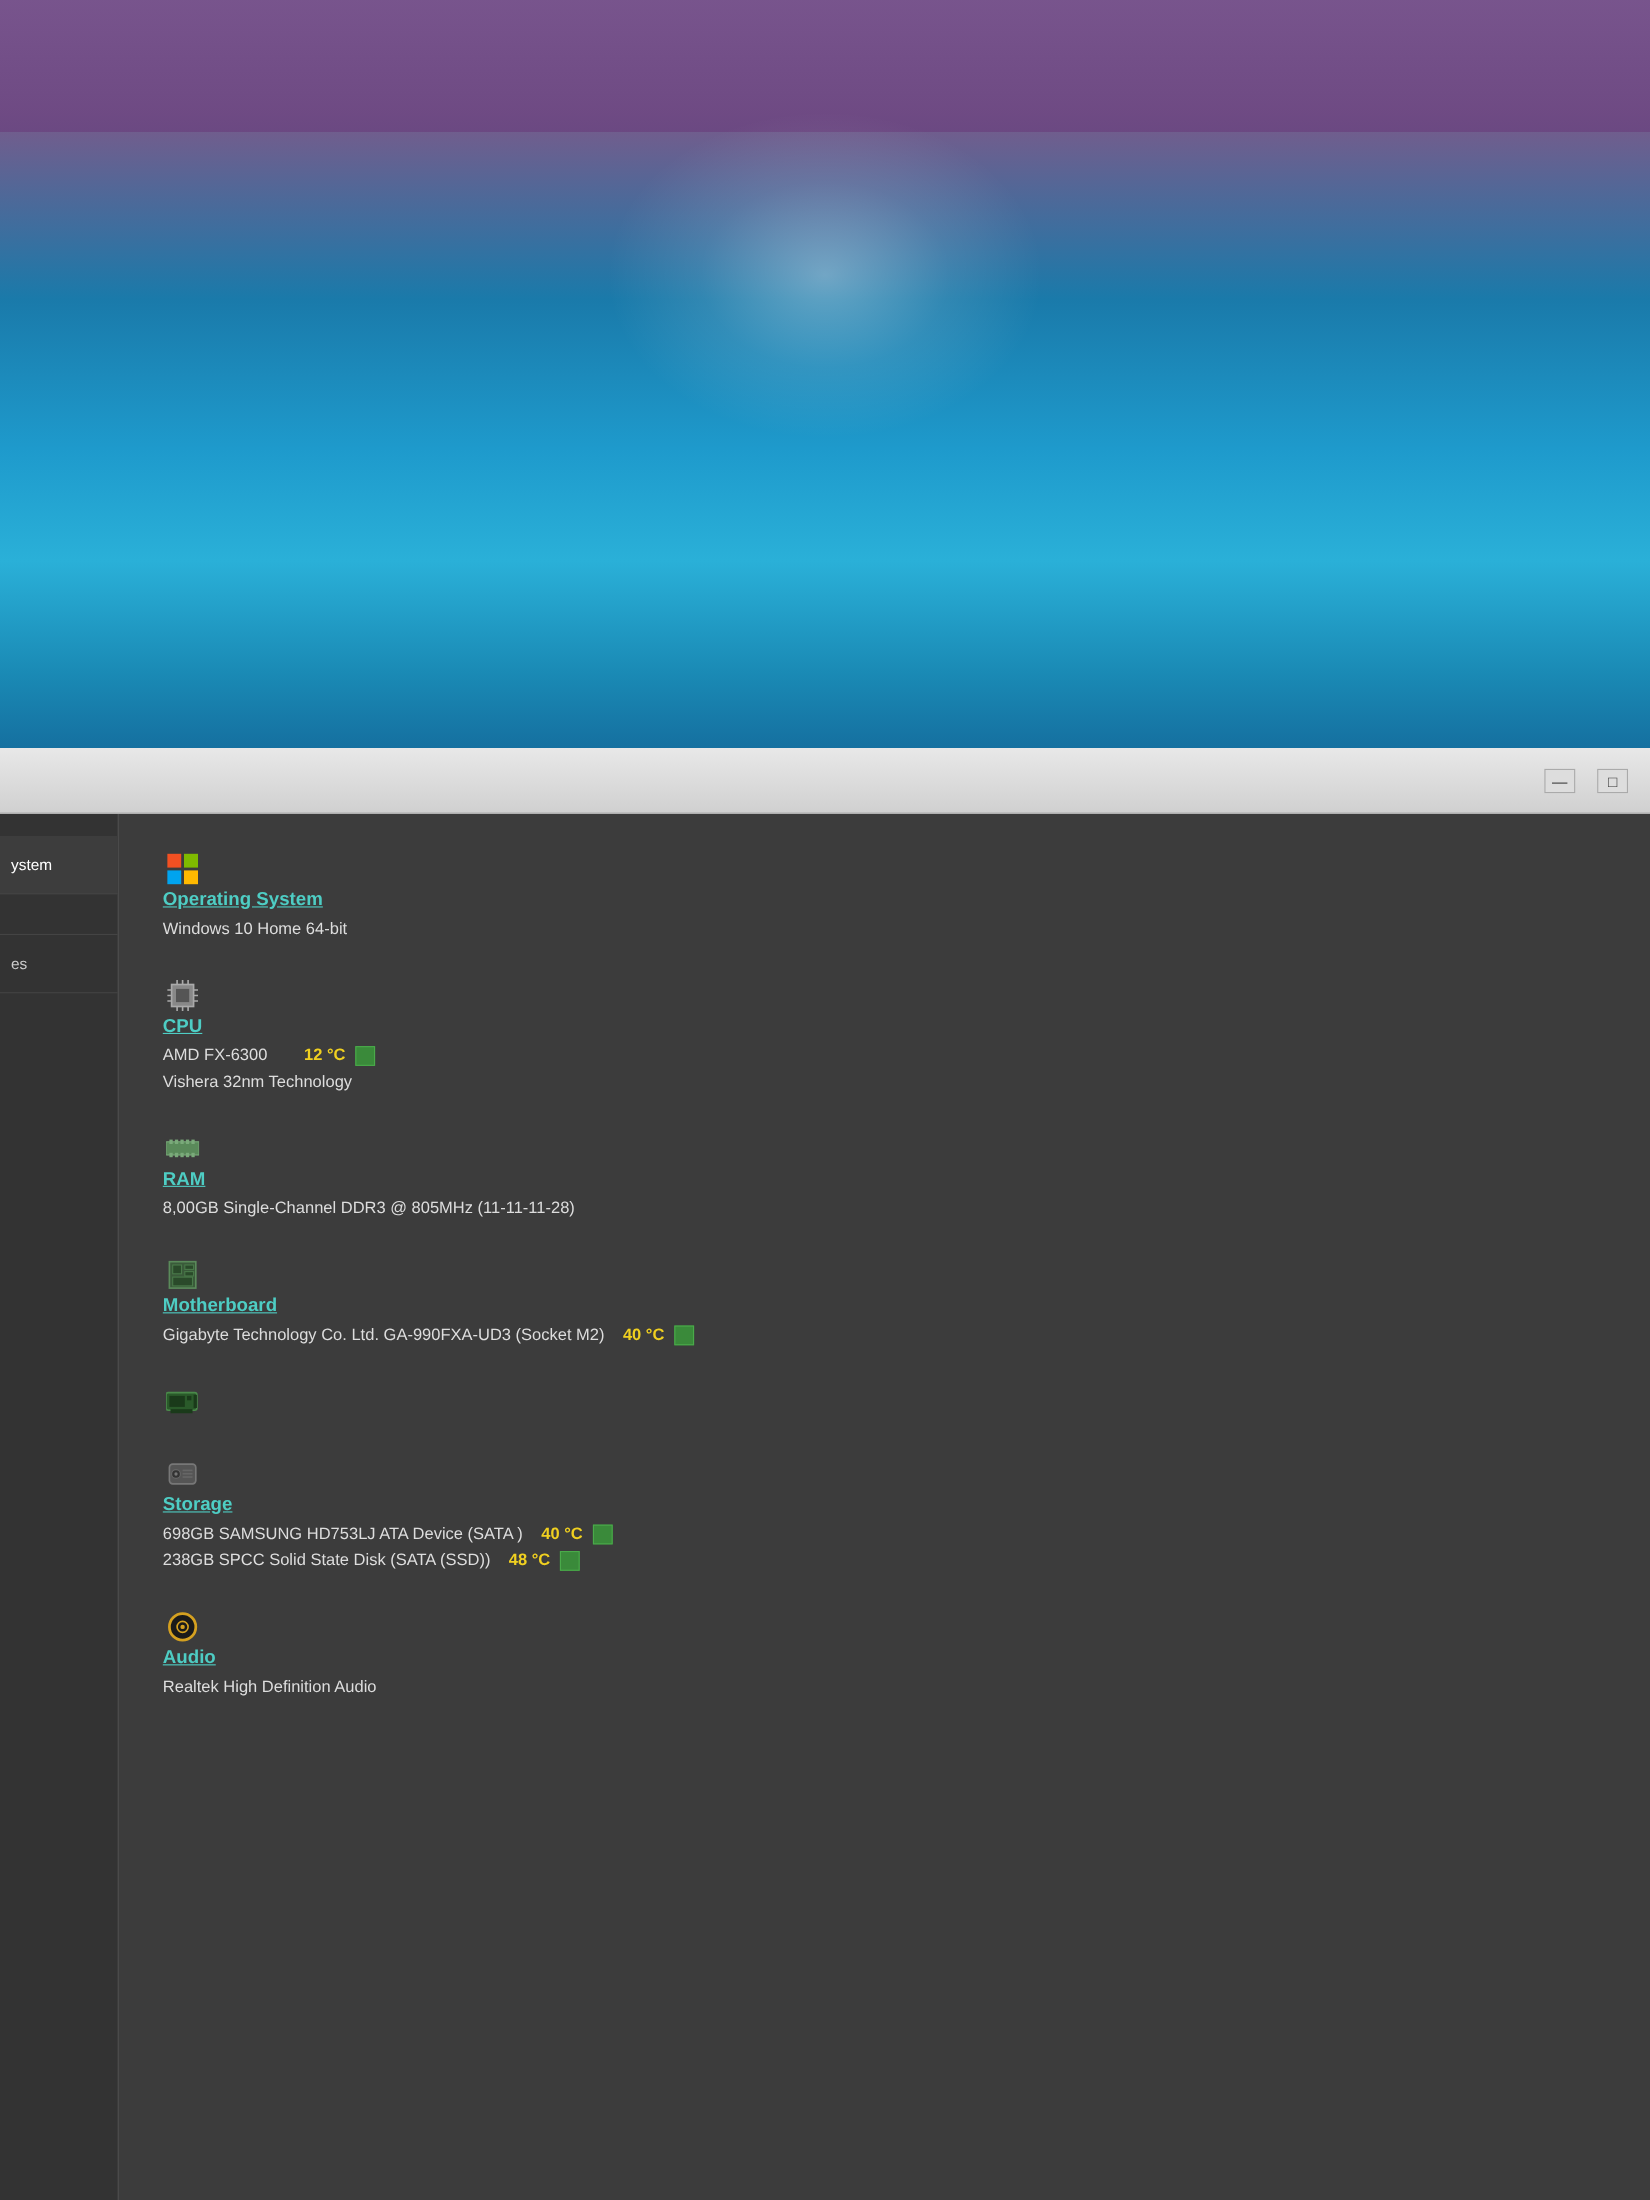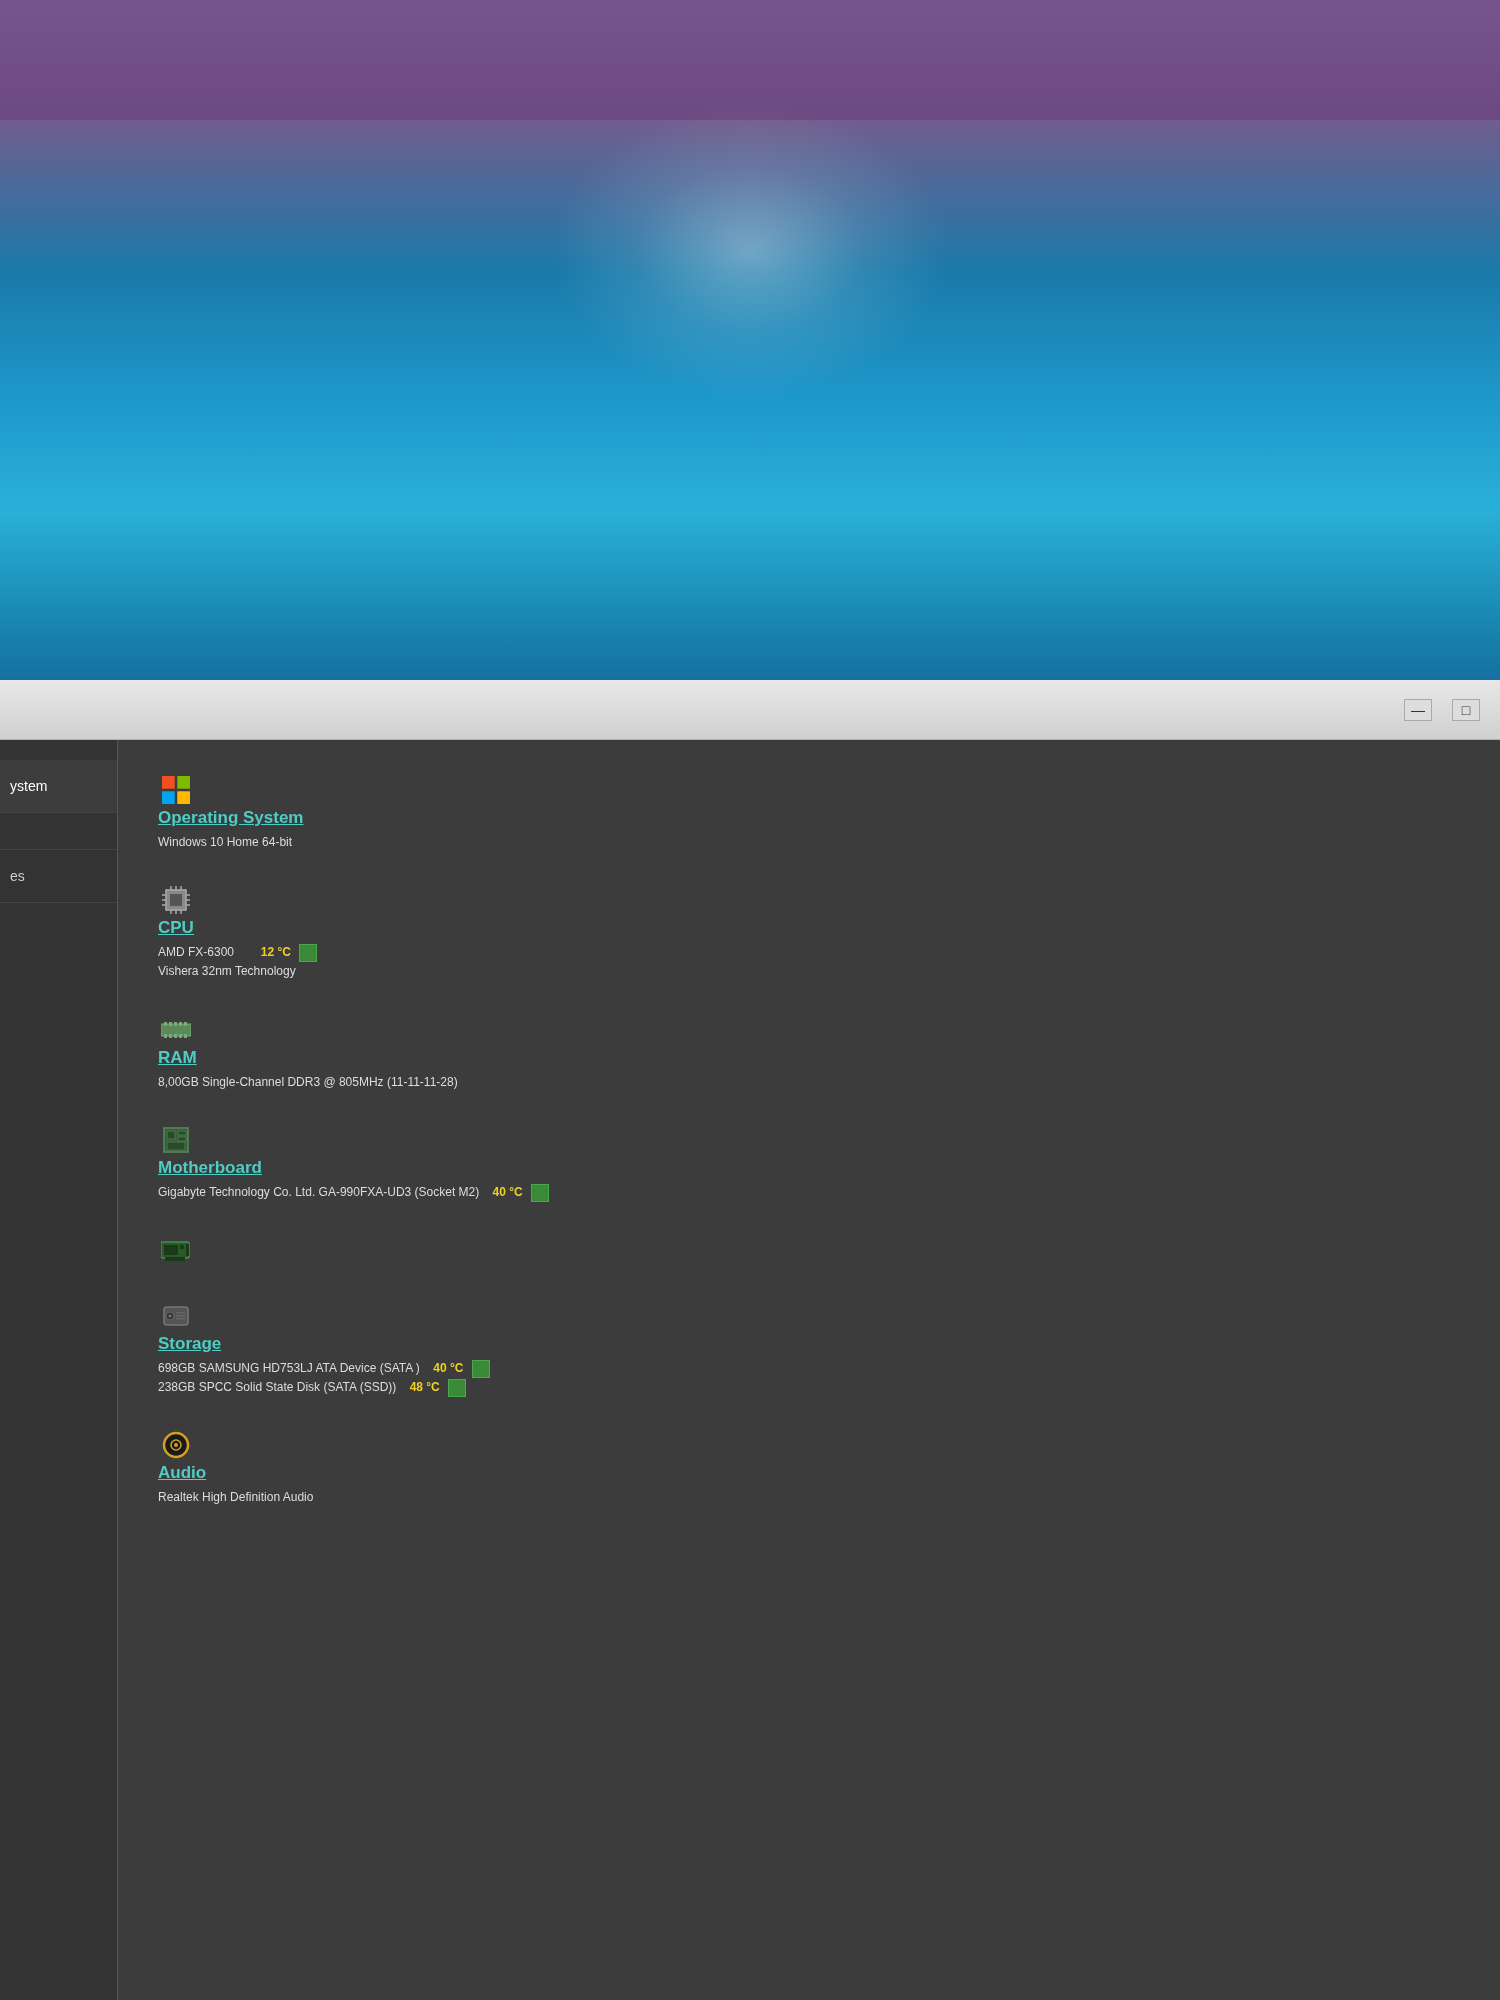--- a/index.html
+++ b/index.html
@@ -72,21 +72,21 @@
     .app-container {
       width: 100%;
       height: 1260px;
       background: #3a3a3a;
       display: flex;
       flex-direction: row;
     }
 
     
     .sidebar {
-      width: 118px;
+      width: 108px;
       background: #333;
       border-right: 1px solid #555;
       padding-top: 20px;
       flex-shrink: 0;
     }
 
     .sidebar-item {
       padding: 18px 10px;
       color: #ccc;
       font-size: 14px;
@@ -133,21 +133,21 @@
       color: #4ecdc4;
       font-size: 17px;
       font-weight: 600;
       margin-bottom: 5px;
       text-decoration: underline;
       text-decoration-color: #4ecdc4;
     }
 
     .section-value {
       color: #ddd;
-      font-size: 12px;
+      font-size: 15px;
       line-height: 1.6;
     }
 
     .temp-value {
       color: #f0d020;
       font-weight: bold;
     }
 
     .temp-icon {
       display: inline-block;

